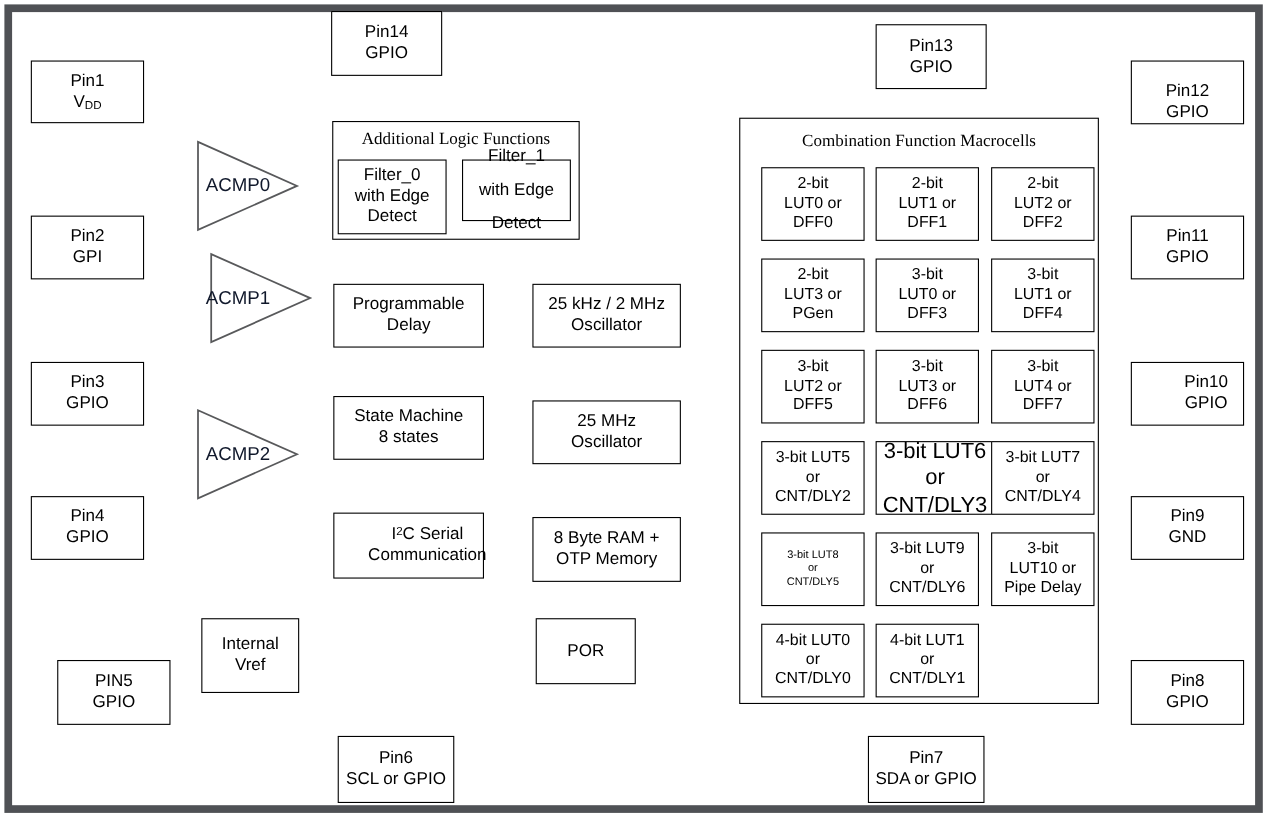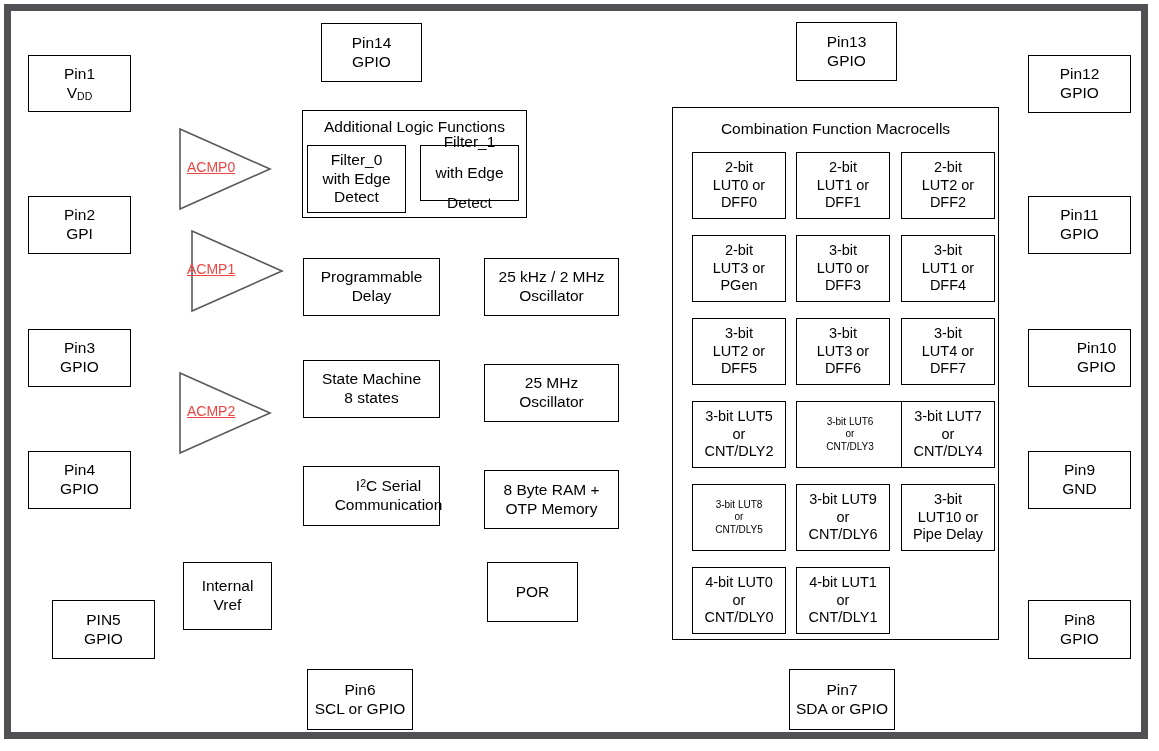--- a/index.html
+++ b/index.html
@@ -53,35 +53,35 @@
     background: #ffffff;
   }
   .panel-title {
     position: absolute;
     left: 0;
     right: 0;
     text-align: center;
     font-size: 15.5px;
     color: #000000;
     white-space: nowrap;
+    font-family: Liberation Serif, serif;
   }
   
   .tri-wrap {
     position: absolute;
   }
   .tri-wrap svg {
     display: block;
     overflow: visible;
   }
   .tri-label {
     position: absolute;
-    font-size: 14px;
-    color: #ef4444;
+    font-size: 17px;
+    color: #0f172a;
     white-space: nowrap;
-    text-decoration: underline;
   }
   sub { font-size: 0.68em; vertical-align: baseline; position: relative; top: 0.28em; }
   sup { font-size: 0.68em; vertical-align: baseline; position: relative; top: -0.42em; }
 </style>
 </head>
 <body>
 
 <div id="canvas">
   <div id="chip-frame"></div>
 
@@ -99,41 +99,41 @@
         <span class="ln">GPIO</span>
       </div>
       <div class="box pin-box" style="left: 28px; top: 451px; width: 103px; height: 58px;">
         <span class="ln">Pin4</span>
         <span class="ln">GPIO</span>
       </div>
       <div class="box pin-box" style="left: 28px; top: 600px; width: 103px; height: 59px; margin-left: 24px;">
         <span class="ln">PIN5</span>
         <span class="ln">GPIO</span>
       </div>
-      <div class="box pin-box" style="left: 1028px; top: 55px; width: 103px; height: 58px;">
+      <div class="box pin-box" style="left: 1028px; top: 55px; width: 103px; height: 58px; justify-content: flex-end;">
         <span class="ln">Pin12</span>
         <span class="ln">GPIO</span>
       </div>
       <div class="box pin-box" style="left: 1028px; top: 196px; width: 103px; height: 58px;">
         <span class="ln">Pin11</span>
         <span class="ln">GPIO</span>
       </div>
       <div class="box pin-box" style="left: 1028px; top: 329px; width: 103px; height: 58px; padding-left: 36px;">
         <span class="ln">Pin10</span>
         <span class="ln">GPIO</span>
       </div>
       <div class="box pin-box" style="left: 1028px; top: 451px; width: 103px; height: 58px;">
         <span class="ln">Pin9</span>
         <span class="ln">GND</span>
       </div>
       <div class="box pin-box" style="left: 1028px; top: 600px; width: 103px; height: 59px;">
         <span class="ln">Pin8</span>
         <span class="ln">GPIO</span>
       </div>
-      <div class="box pin-box" style="left: 301px; top: 23px; width: 101px; height: 59px; margin-left: 20px;">
+      <div class="box pin-box" style="left: 301px; top: 10px; width: 101px; height: 59px;">
         <span class="ln">Pin14</span>
         <span class="ln">GPIO</span>
       </div>
       <div class="box pin-box" style="left: 796px; top: 22px; width: 101px; height: 59px;">
         <span class="ln">Pin13</span>
         <span class="ln">GPIO</span>
       </div>
       <div class="box pin-box" style="left: 307px; top: 669px; width: 106px; height: 61px;">
         <span class="ln">Pin6</span>
         <span class="ln">SCL or GPIO</span>
@@ -250,21 +250,21 @@
       <div class="box" style="left: 901px; top: 318px; width: 94px; height: 67px; font-size: 14.5px;">
         <span class="ln">3-bit</span>
         <span class="ln">LUT4 or</span>
         <span class="ln">DFF7</span>
       </div>
       <div class="box" style="left: 692px; top: 401px; width: 94px; height: 67px; font-size: 14.5px;">
         <span class="ln">3-bit LUT5</span>
         <span class="ln">or</span>
         <span class="ln">CNT/DLY2</span>
       </div>
-      <div class="box" style="left: 796px; top: 401px; width: 108px; height: 67px; font-size: 10px;">
+      <div class="box" style="left: 796px; top: 401px; width: 108px; height: 67px; font-size: 20px;">
         <span class="ln">3-bit LUT6</span>
         <span class="ln">or</span>
         <span class="ln">CNT/DLY3</span>
       </div>
       <div class="box" style="left: 901px; top: 401px; width: 94px; height: 67px; font-size: 14.5px;">
         <span class="ln">3-bit LUT7</span>
         <span class="ln">or</span>
         <span class="ln">CNT/DLY4</span>
       </div>
       <div class="box" style="left: 692px; top: 484px; width: 94px; height: 67px; font-size: 10px;">

